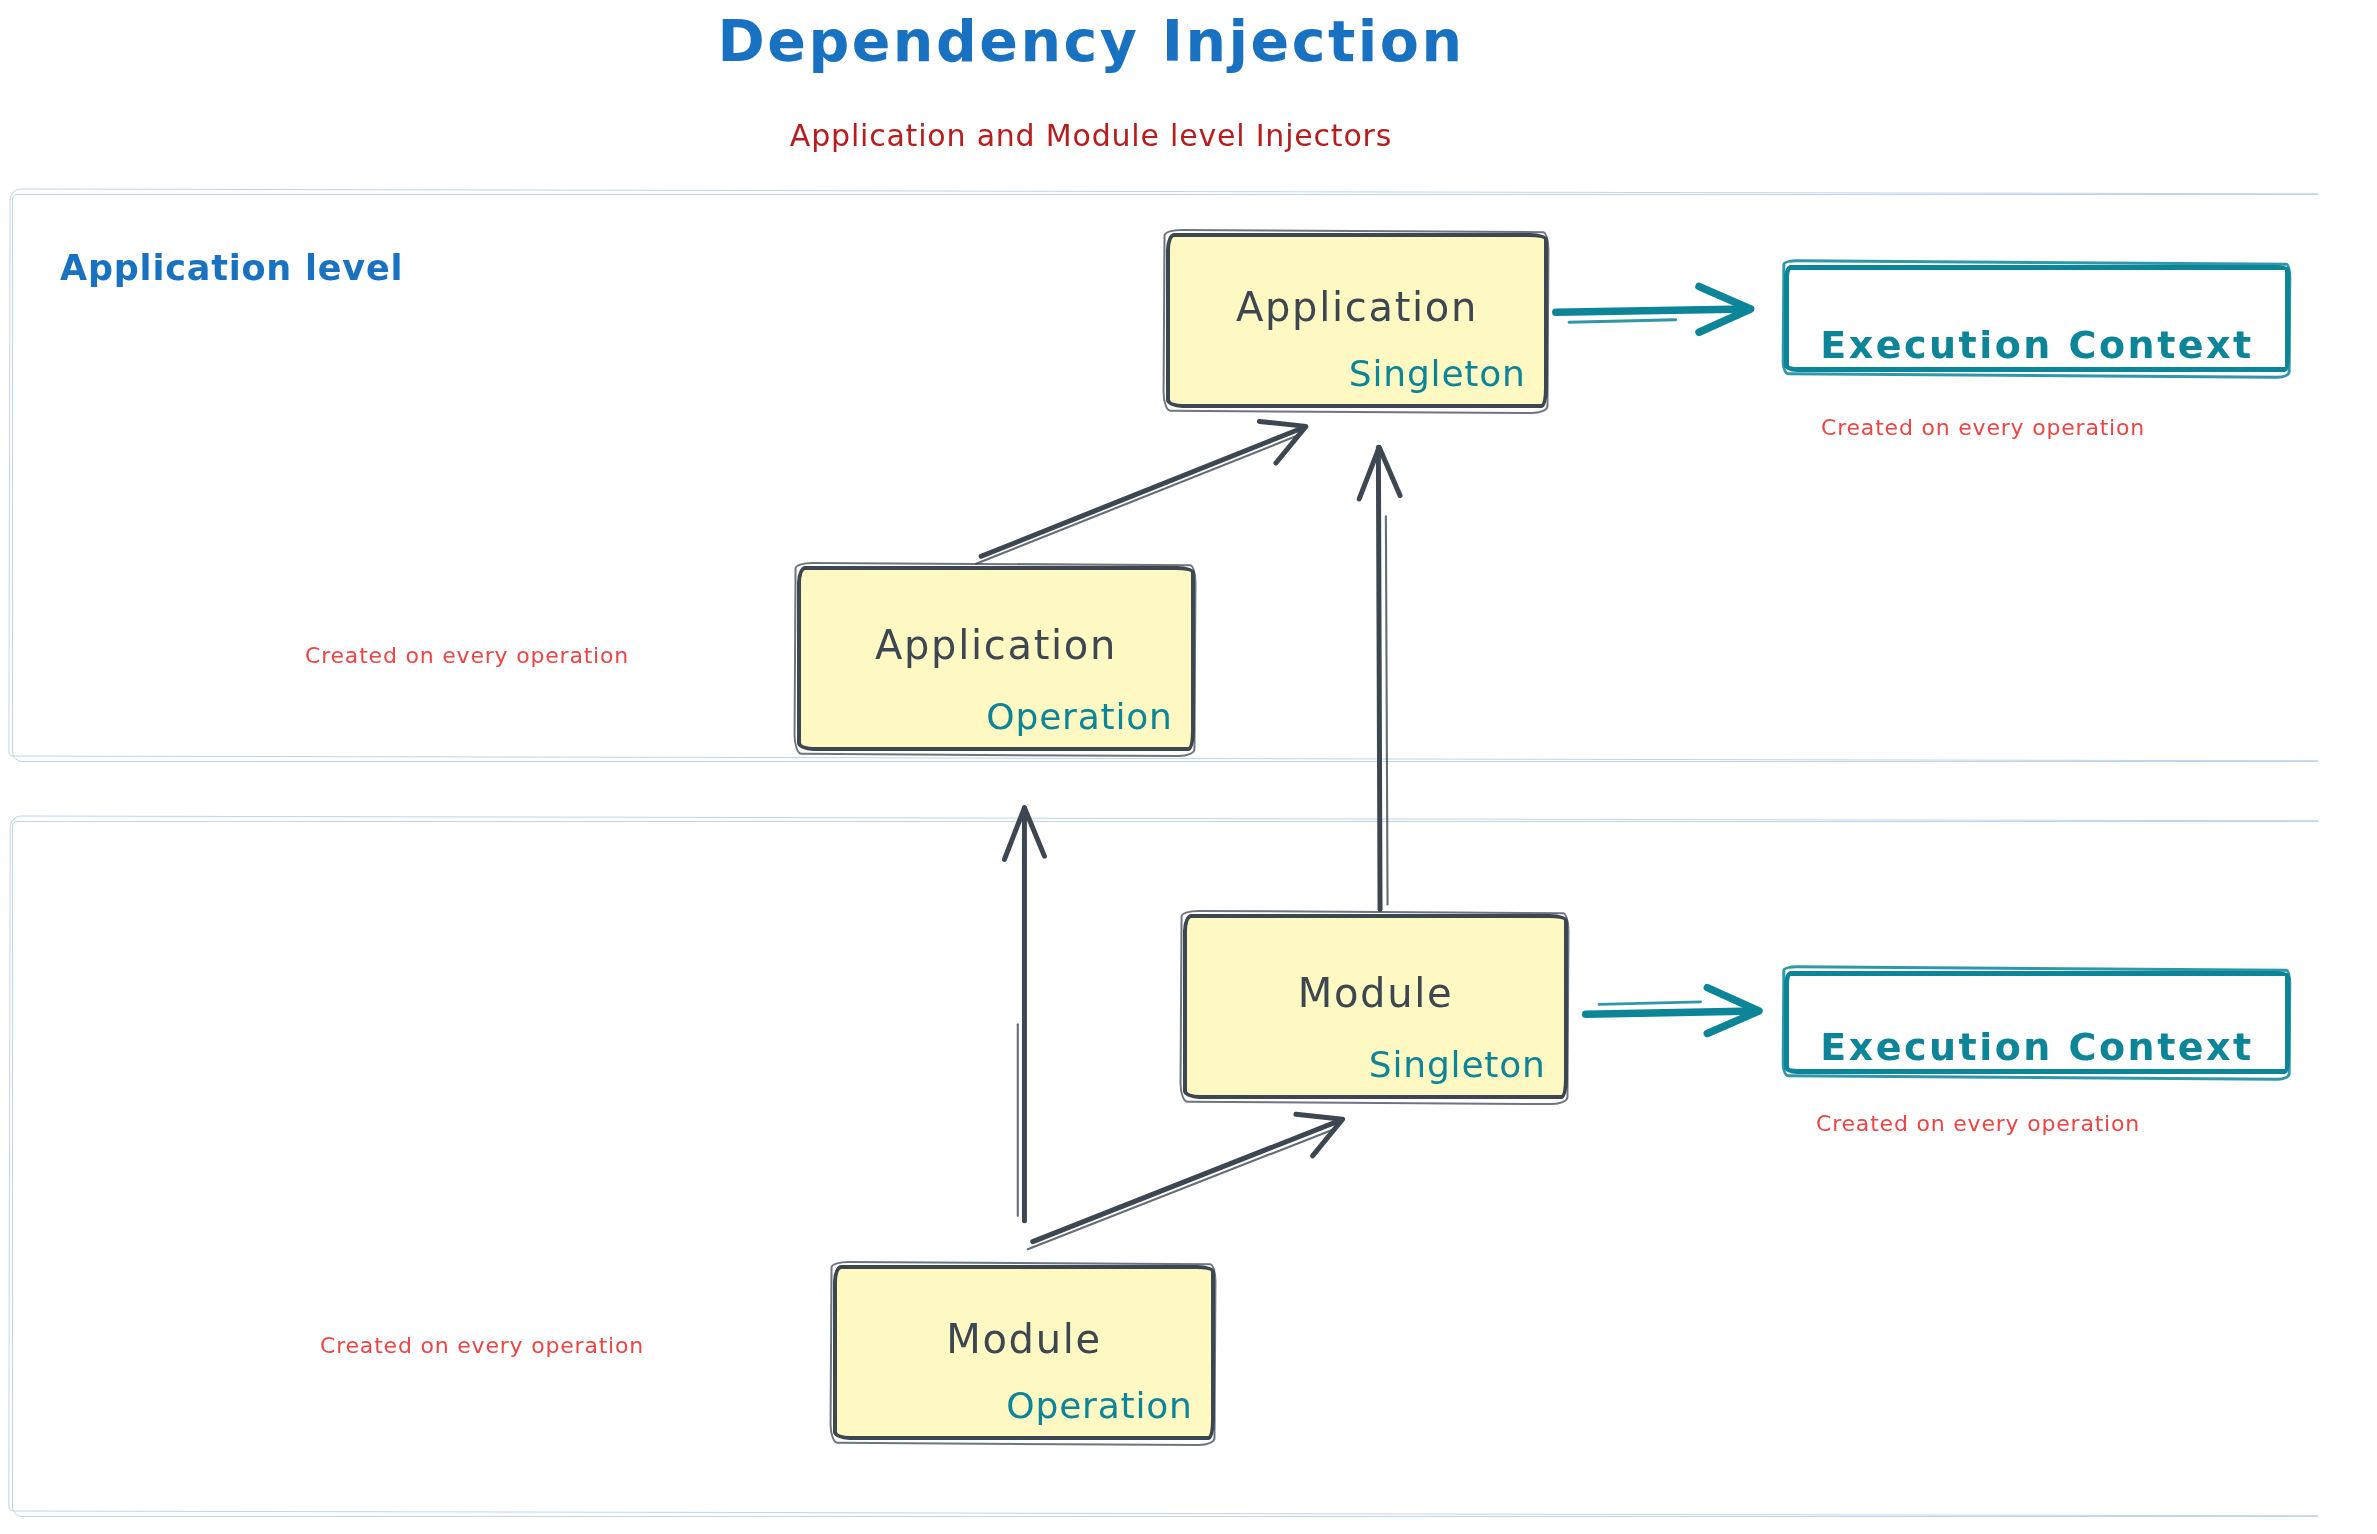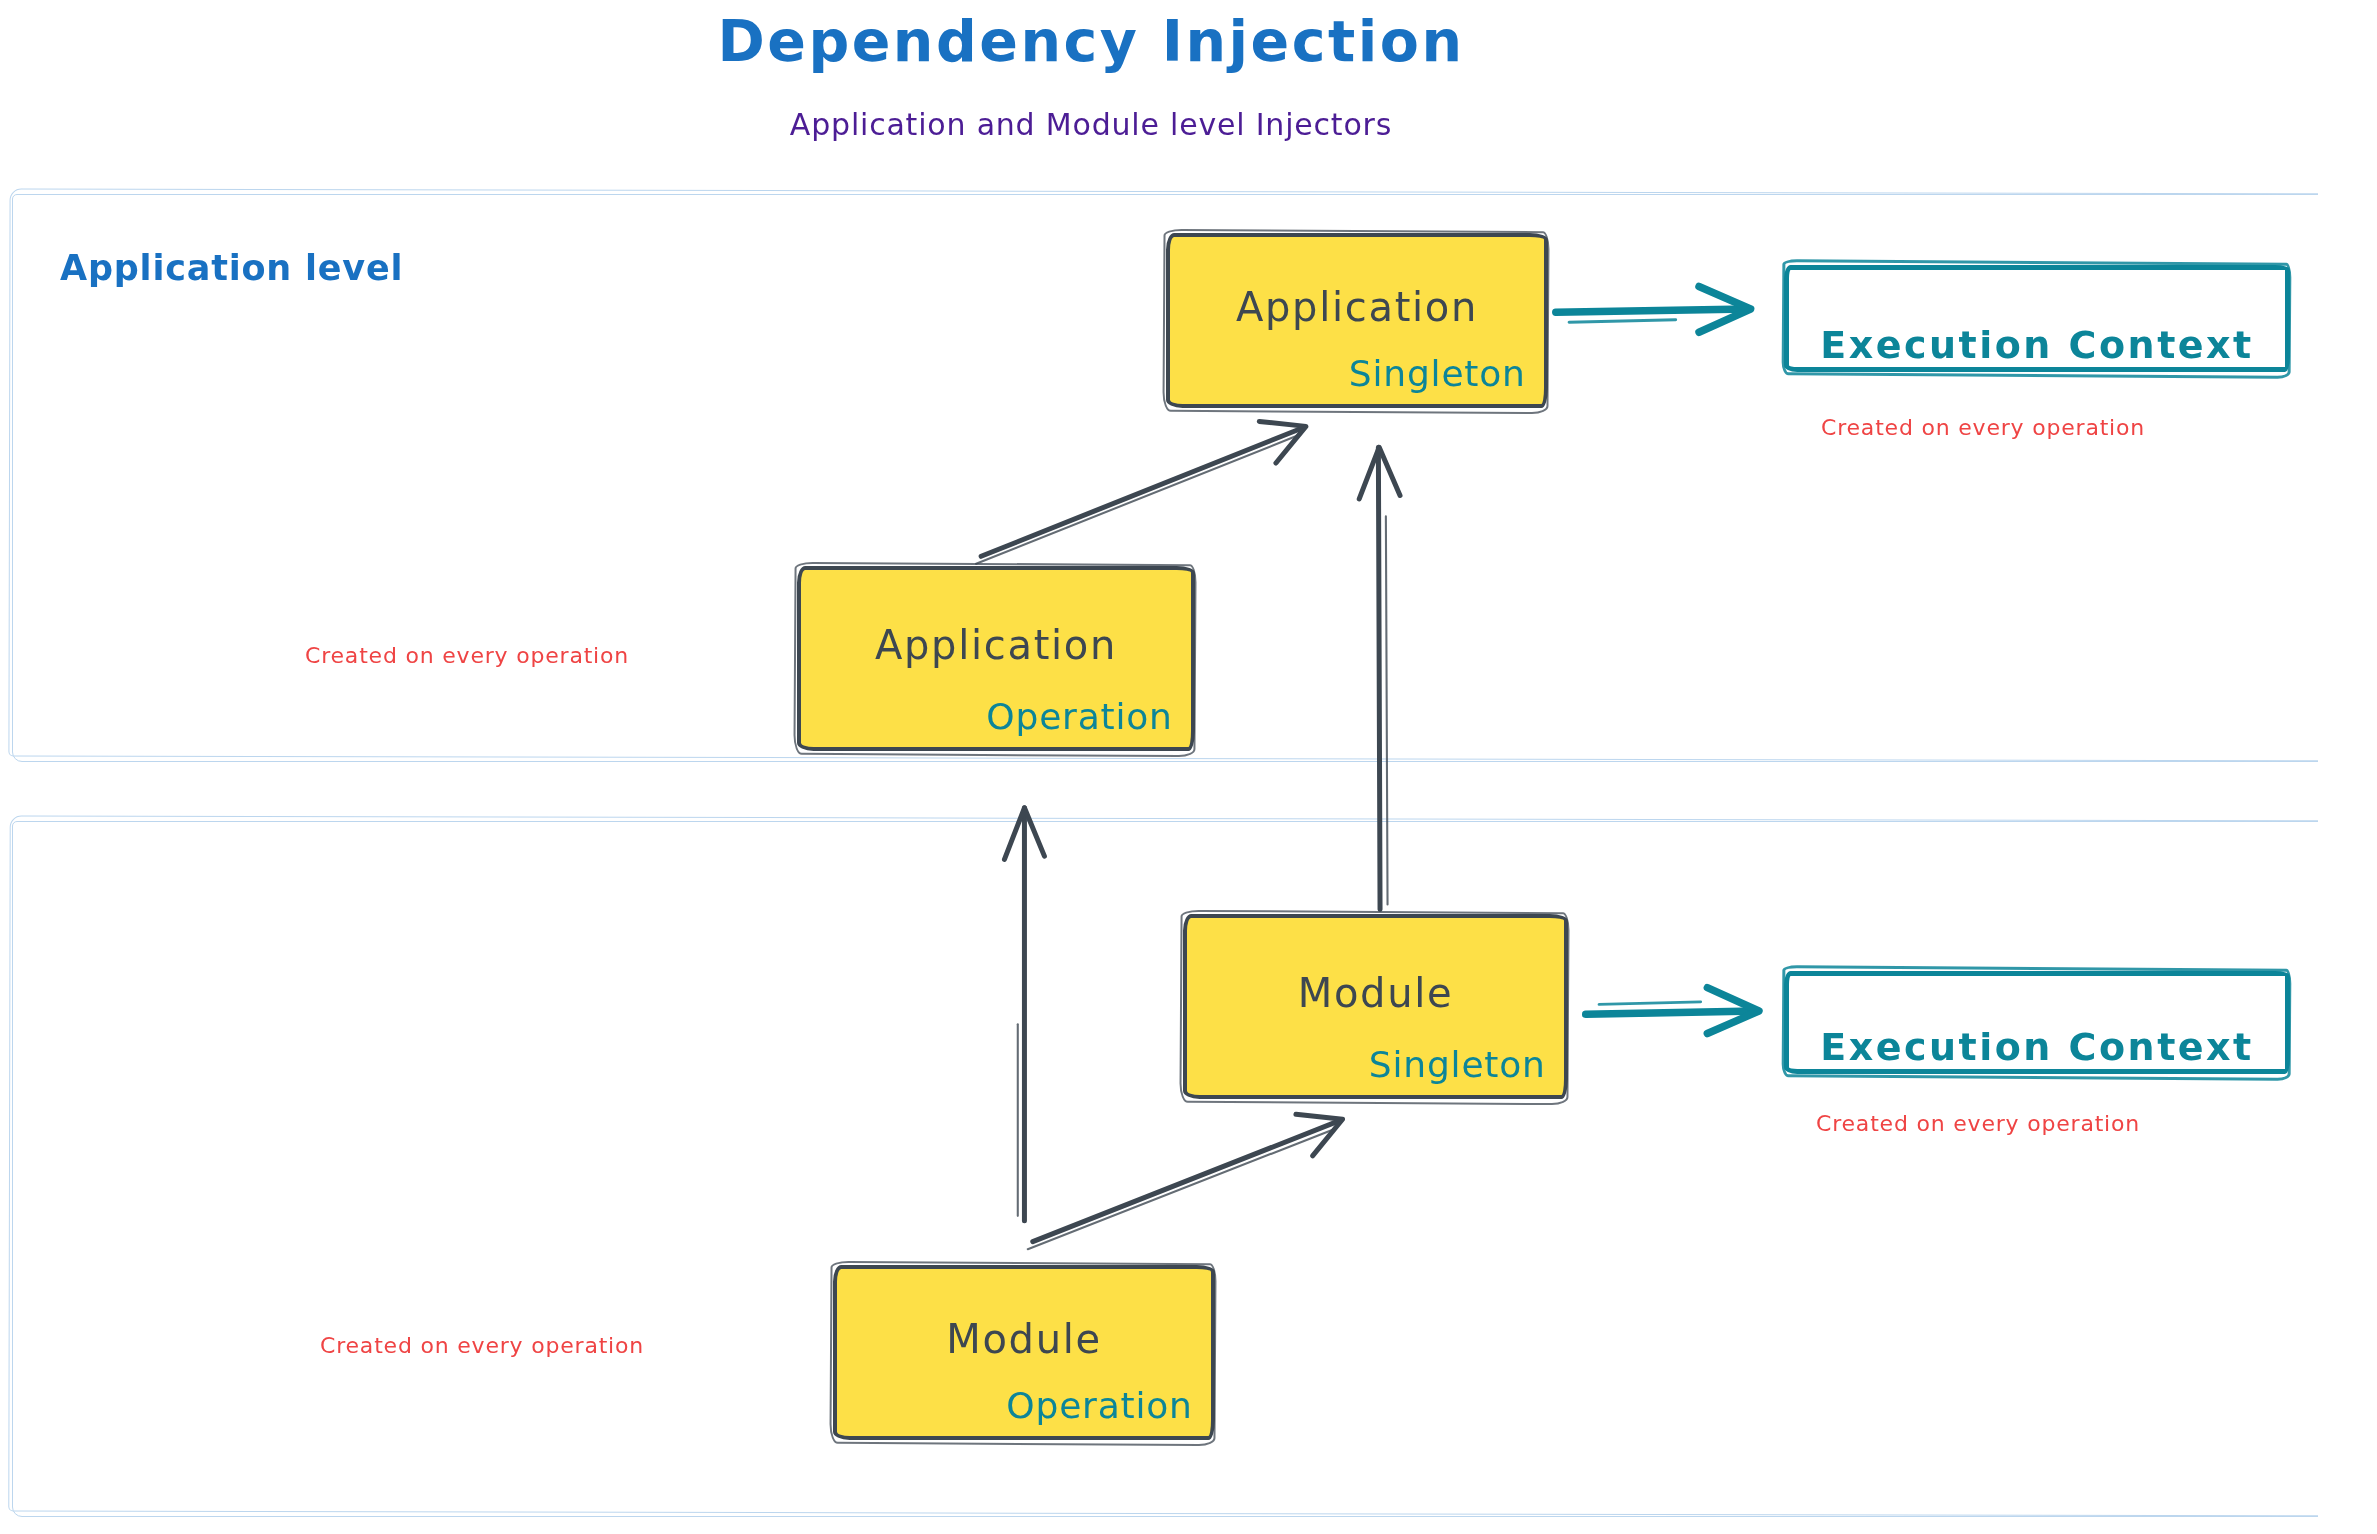--- a/index.html
+++ b/index.html
@@ -17,43 +17,43 @@
     width:2318px;height:1534px;
     background:#ffffff;
     overflow:hidden;
   }
   .page-title{
     position:absolute;left:1091px;top:8.3px;transform:translateX(-50%);
     font-size:57px;font-weight:bold;color:var(--blue);
     letter-spacing:2.5px;white-space:nowrap;
   }
   .page-subtitle{
-    position:absolute;left:1091px;top:107px;transform:translateX(-50%);
-    font-size:30px;color:#4c1d95;letter-spacing:0.8px;white-space:nowrap;
+    position:absolute;left:1091px;top:118px;transform:translateX(-50%);
+    font-size:30px;color:#b91c1c;letter-spacing:0.8px;white-space:nowrap;
   }
   .level-container{
     position:absolute;
     border:1.7px solid var(--container);
     border-radius:5px 8.3px 3.3px 10px;
     background:transparent;
   }
   .level-container::before{
     content:"";position:absolute;inset:-4.2px 1.7px 2.5px -3.3px;
     border:0.8px solid var(--container);
     border-radius:11.7px 3.3px 10px 5px;
     transform:rotate(.12deg);
     pointer-events:none;
   }
   .level-label{
     position:absolute;
     font-size:35px;color:var(--blue);letter-spacing:0.8px;
     font-weight:bold;white-space:nowrap;
   }
   .sketch-box{
-    position:absolute;background:#fde047;
+    position:absolute;background:#fef9c3;
     border:4.2px solid var(--dark);
     border-radius:8.3px 18.3px 6.7px 16.7px / 16.7px 6.7px 20px 8.3px;
     display:flex;align-items:center;justify-content:center;
   }
   .sketch-box::before{
     content:"";position:absolute;inset:-7.5px -5.8px -8.3px -6.7px;
     border:2.5px solid var(--dark);
     border-radius:18.3px 6.7px 16.7px 8.3px / 6.7px 18.3px 8.3px 20px;
     transform:rotate(.35deg);
     opacity:.75;pointer-events:none;

